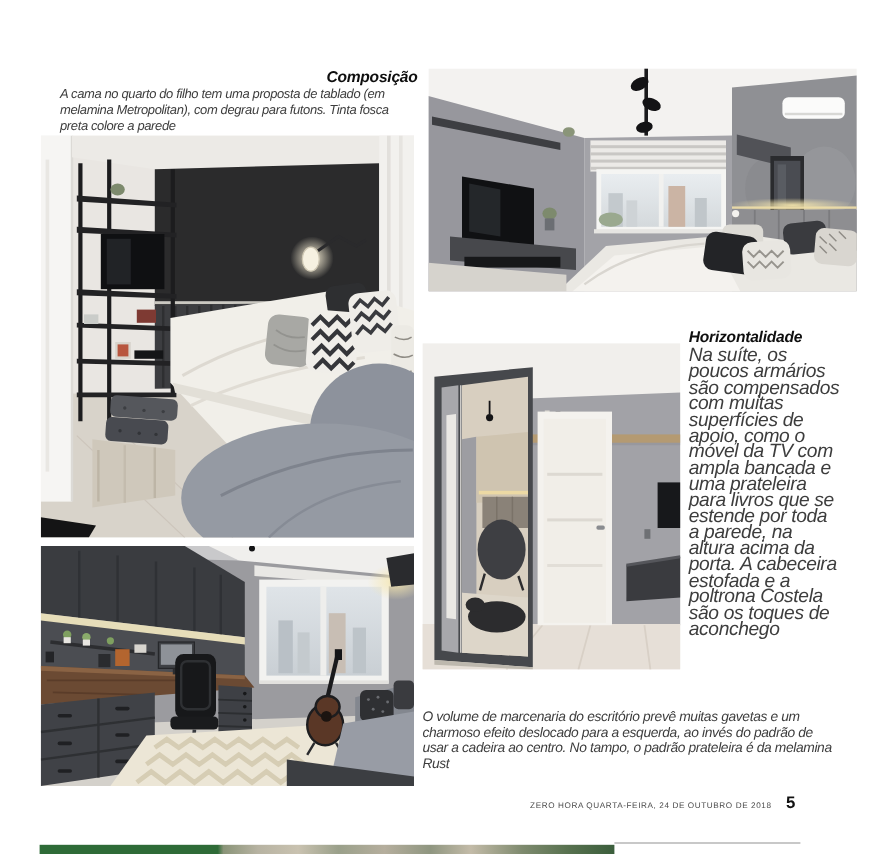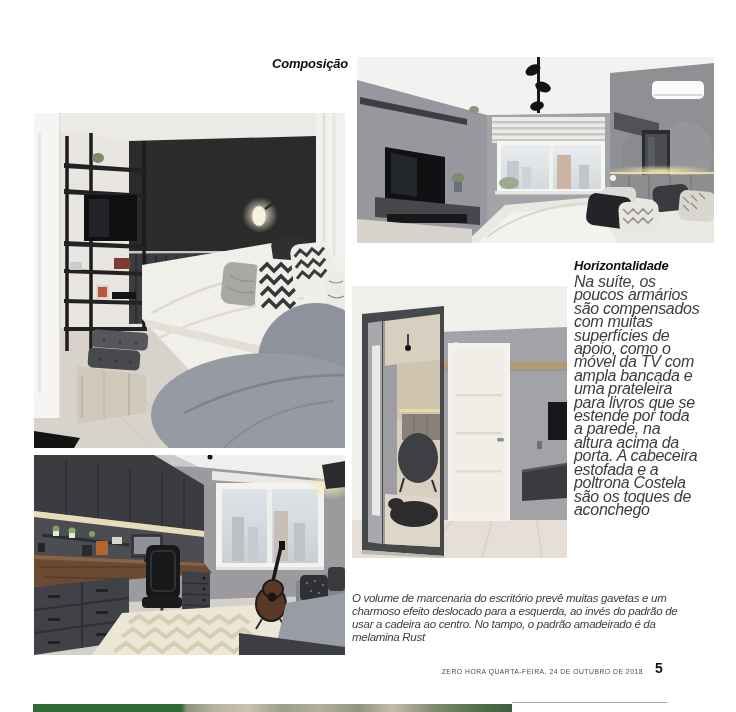--- a/index.html
+++ b/index.html
@@ -7,21 +7,21 @@
   .page{position:relative;width:736px;height:712px;background:#fff;overflow:hidden;}
 
   .caption{position:absolute;}
   .caption-title{font-style:italic;font-weight:bold;font-size:13px;color:#0f0f0f;letter-spacing:-0.2px;margin:0 0 2px 0;}
   .caption-body{font-style:italic;color:#3d3d3d;letter-spacing:-0.3px;margin:0;}
 
   #cap-composicao{left:50px;top:56px;width:298px;}
   #cap-composicao .caption-title{text-align:right;}
   #cap-composicao .caption-body{font-size:10.8px;line-height:13px;}
 
-  #cap-horizontalidade{left:574px;top:258px;width:128px;}
+  #cap-horizontalidade{left:574px;top:273px;width:128px;}
   #cap-horizontalidade .caption-body{font-size:16px;line-height:13.4px;}
 
   #cap-office{left:352px;top:592px;width:346px;}
   #cap-office .caption-body{font-size:11.5px;line-height:13px;}
 
   .photo{position:absolute;display:block;}
   #photo-suite{left:357px;top:57px;}
   #photo-son{left:34px;top:113px;}
   #photo-hall{left:352px;top:286px;}
   #photo-office{left:34px;top:455px;}
@@ -38,20 +38,21 @@
       #57714f 92%, #3b5e3c 100%);}
   .edge-line{position:absolute;left:512px;top:702px;width:155px;height:1px;background:#a5a5a5;}
 </style>
 </head>
 <body>
 
 <div class="page">
 
   <div class="caption" id="cap-composicao">
     <p class="caption-title">Composição</p>
+    <p class="caption-body">A cama no quarto do filho tem uma proposta de tablado (em melamina Metropolitan), com degrau para futons. Tinta fosca preta colore a parede</p>
   </div>
 
   <svg class="photo" id="photo-suite" width="357" height="186" viewBox="0 0 357 186">
     <defs>
       <radialGradient id="warmGlow1" cx="50%" cy="50%" r="50%">
         <stop offset="0%" stop-color="#f6e7ae" stop-opacity="0.95"></stop>
         <stop offset="100%" stop-color="#f6e7ae" stop-opacity="0"></stop>
       </radialGradient>
       <linearGradient id="city1" x1="0" y1="0" x2="0" y2="1">
         <stop offset="0%" stop-color="#e9edf0"></stop>
@@ -475,21 +476,21 @@
     </g>
 
     <g>
       <ellipse cx="296" cy="30" rx="24" ry="15" fill="url(#warmGlow3)"></ellipse>
       <polygon points="288,10 311,6 311,32 292,34" fill="#2a2b2e"></polygon>
       <circle cx="176" cy="2" r="2.5" fill="#141416"></circle>
     </g>
   </svg>
 
   <div class="caption" id="cap-office">
-    <p class="caption-body">O volume de marcenaria do escritório prevê muitas gavetas e um charmoso efeito deslocado para a esquerda, ao invés do padrão de usar a cadeira ao centro. No tampo, o padrão amadeirado é da melamina Rust</p>
+    <p class="caption-body">O volume de marcenaria do escritório prevê muitas gavetas e um charmoso efeito deslocado para a esquerda, ao invés do padrão de usar a cadeira ao centro. No tampo, o padrão prateleira é da melamina Rust</p>
   </div>
 
   <div class="footer-edition">ZERO HORA QUARTA-FEIRA, 24 DE OUTUBRO DE 2018</div>
   <div class="footer-pagenum">5</div>
 
   <div class="edge-line"></div>
   <div class="next-page-strip"></div>
 
 </div>
 

